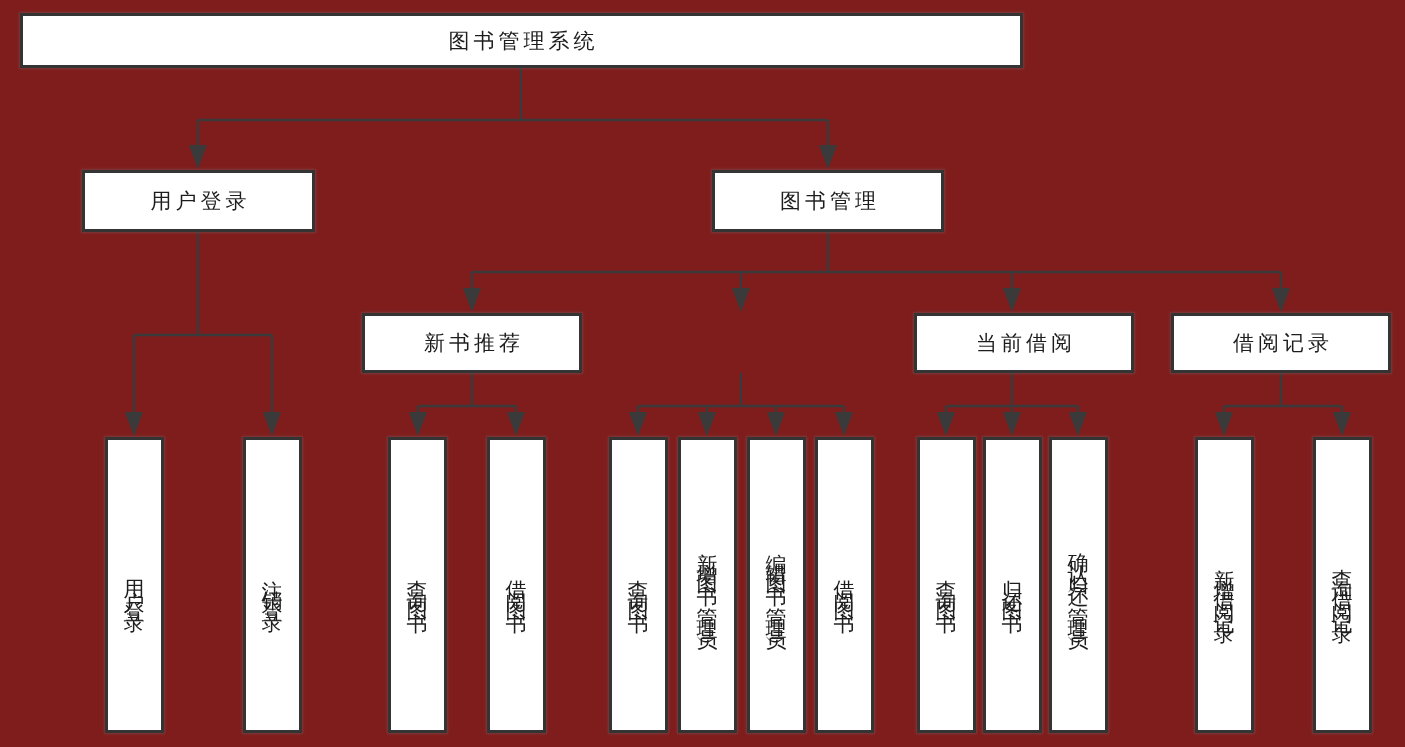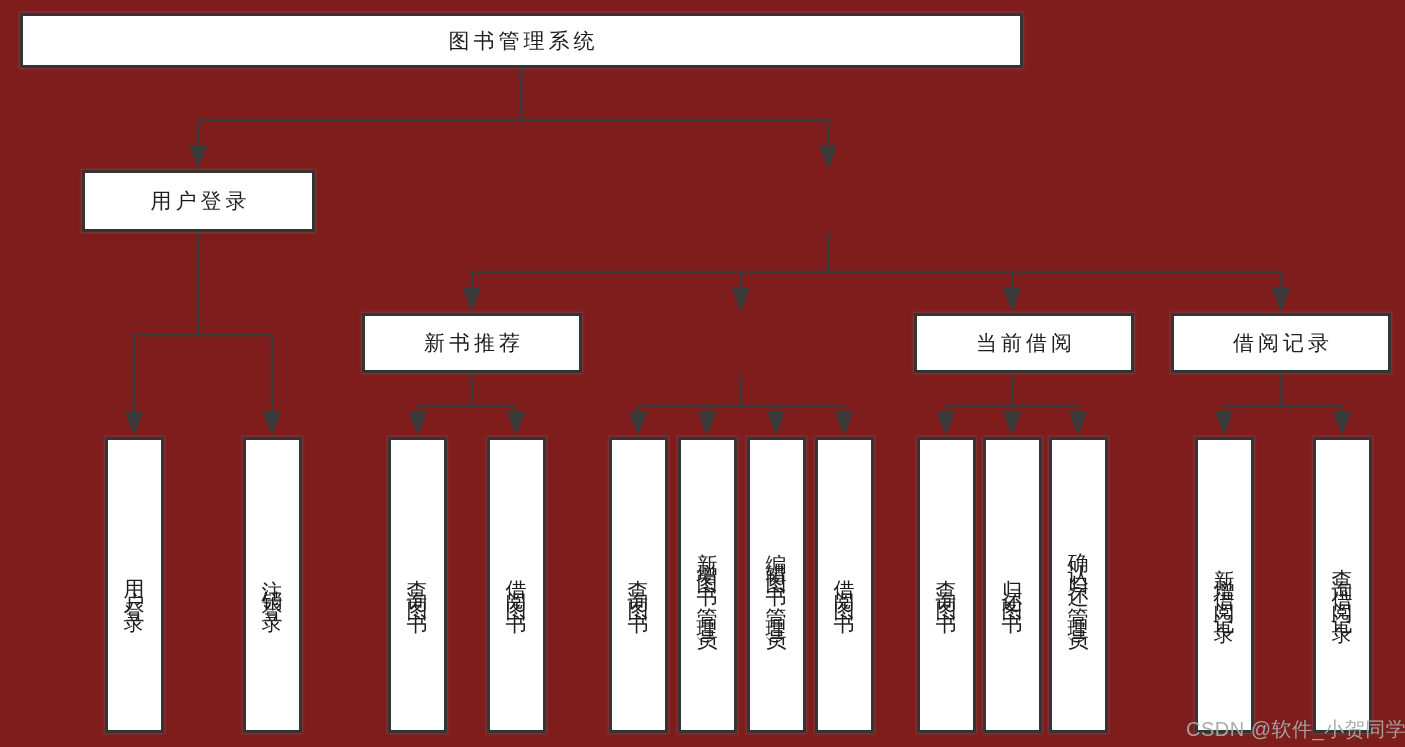--- a/index.html
+++ b/index.html
@@ -84,20 +84,23 @@
     </g>
   </svg>
 
   <div class="node node-h n-root">
     <span>图书管理系统</span>
   </div>
 
   <div class="node node-h n-user-login">
     <span>用户登录</span>
   </div>
+  <div class="node node-h n-book-mgmt">
+    <span>图书管理</span>
+  </div>
 
   <div class="node node-h n-l2 n-rec">
     <span>新书推荐</span>
   </div>
   <div class="node node-h n-l2 n-current">
     <span>当前借阅</span>
   </div>
   <div class="node node-h n-l2 n-records">
     <span>借阅记录</span>
   </div>
@@ -139,15 +142,14 @@
     <span class="vtext">确认归还（管理员）</span>
   </div>
 
   <div class="node node-v n-leaf lf12">
     <span class="vtext">新增借阅记录</span>
   </div>
   <div class="node node-v n-leaf lf13">
     <span class="vtext">查询借阅记录</span>
   </div>
 
-  <div class="watermark">CSDN @软件_小贺同学</div>
 
 </div>
 
 </body></html>

